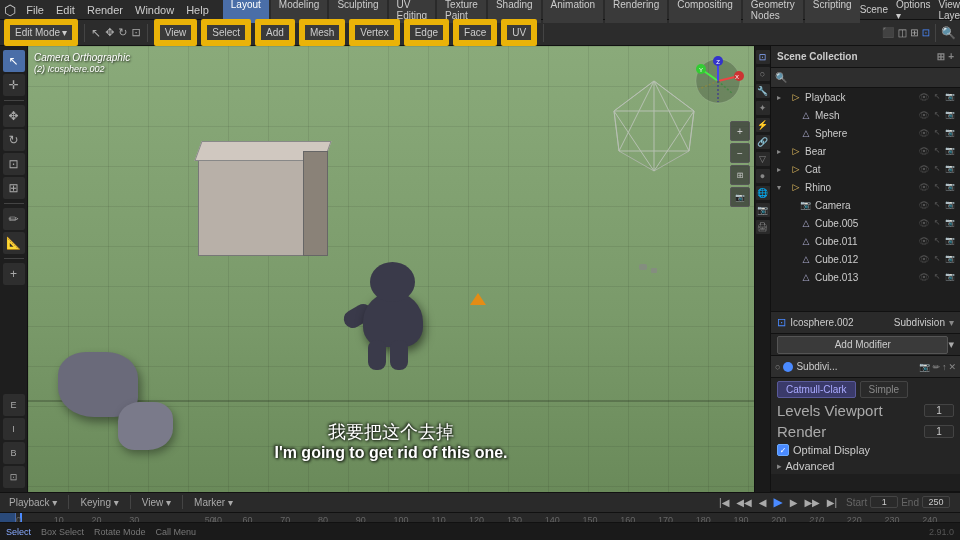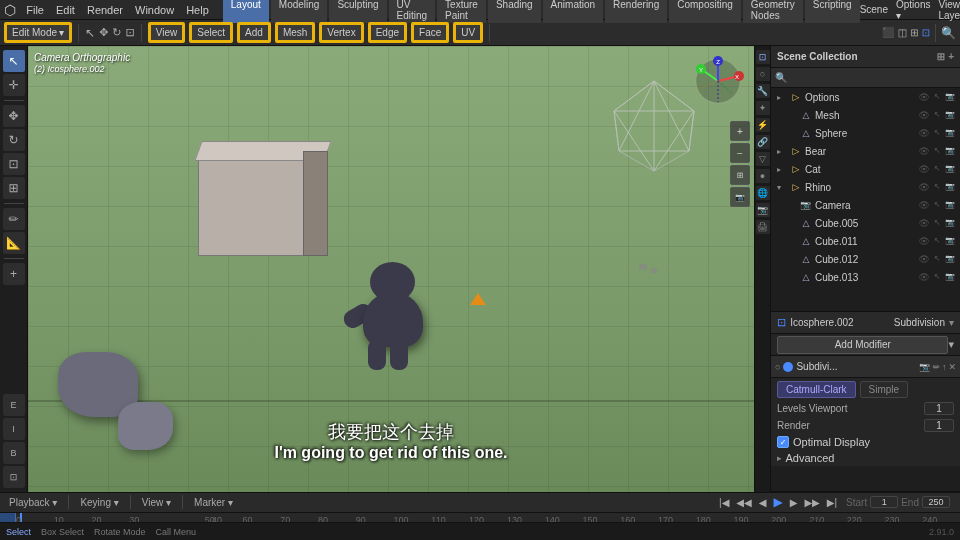--- a/index.html
+++ b/index.html
@@ -60,21 +60,21 @@
       align-items: center;
       padding: 0 4px;
       border-bottom: 1px solid #111;
       gap: 4px;
     }
     .tb-dropdown {
       display: flex;
       align-items: center;
       gap: 2px;
       background: #3a3a3a;
-      border: 3px solid #eab308;
+      border: 6px solid #eab308;
       border-radius: 2px;
       padding: 2px 5px;
       cursor: pointer;
       font-size: 10px;
       color: #ccc;
     }
     .tb-sep { width: 1px; height: 18px; background: #444; margin: 0 2px; }
 
     
     #main-area {
@@ -450,21 +450,21 @@
       color: #888;
       cursor: pointer;
     }
     .mod-levels-row {
       display: flex;
       align-items: center;
       padding: 2px 6px;
       gap: 4px;
       background: #252525;
     }
-    .mod-lbl { font-size: 10px; color: #aaa; flex: 1; }
+    .mod-lbl { font-size: 15px; color: #aaa; flex: 1; }
     .mod-val {
       background: #2a2a2a;
       border: 1px solid #444;
       border-radius: 2px;
       padding: 0 6px;
       font-size: 10px;
       color: #ccc;
       width: 30px;
       text-align: center;
     }
@@ -869,21 +869,21 @@
           <span style="color:#666;font-size:10px;">🔍</span>
           <input type="text" placeholder="" style="">
         </div>
         <div class="scene-tree-container" id="scene-tree">
         <div class="tree-item">
       <span style="width:0px;flex-shrink:0;"></span>
       <span class="tree-arrow">▸</span>
       <span class="tree-icon" style="color:#e8c060;font-size:9px;">
         ▷
       </span>
-      <span class="tree-name">Options</span>
+      <span class="tree-name">Playback</span>
       <div class="tree-vis-icons">
         <span class="vis-icon" style="color:#555;">👁</span>
         <span class="vis-icon" style="font-size:8px;color:#555;">↖</span>
         <span class="vis-icon" style="font-size:8px;color:#555;">📷</span>
       </div>
     </div>
             <div class="tree-item">
       <span style="width:10px;flex-shrink:0;"></span>
       <span class="tree-arrow"></span>
       <span class="tree-icon" style="color:#aaaacc;font-size:9px;">

